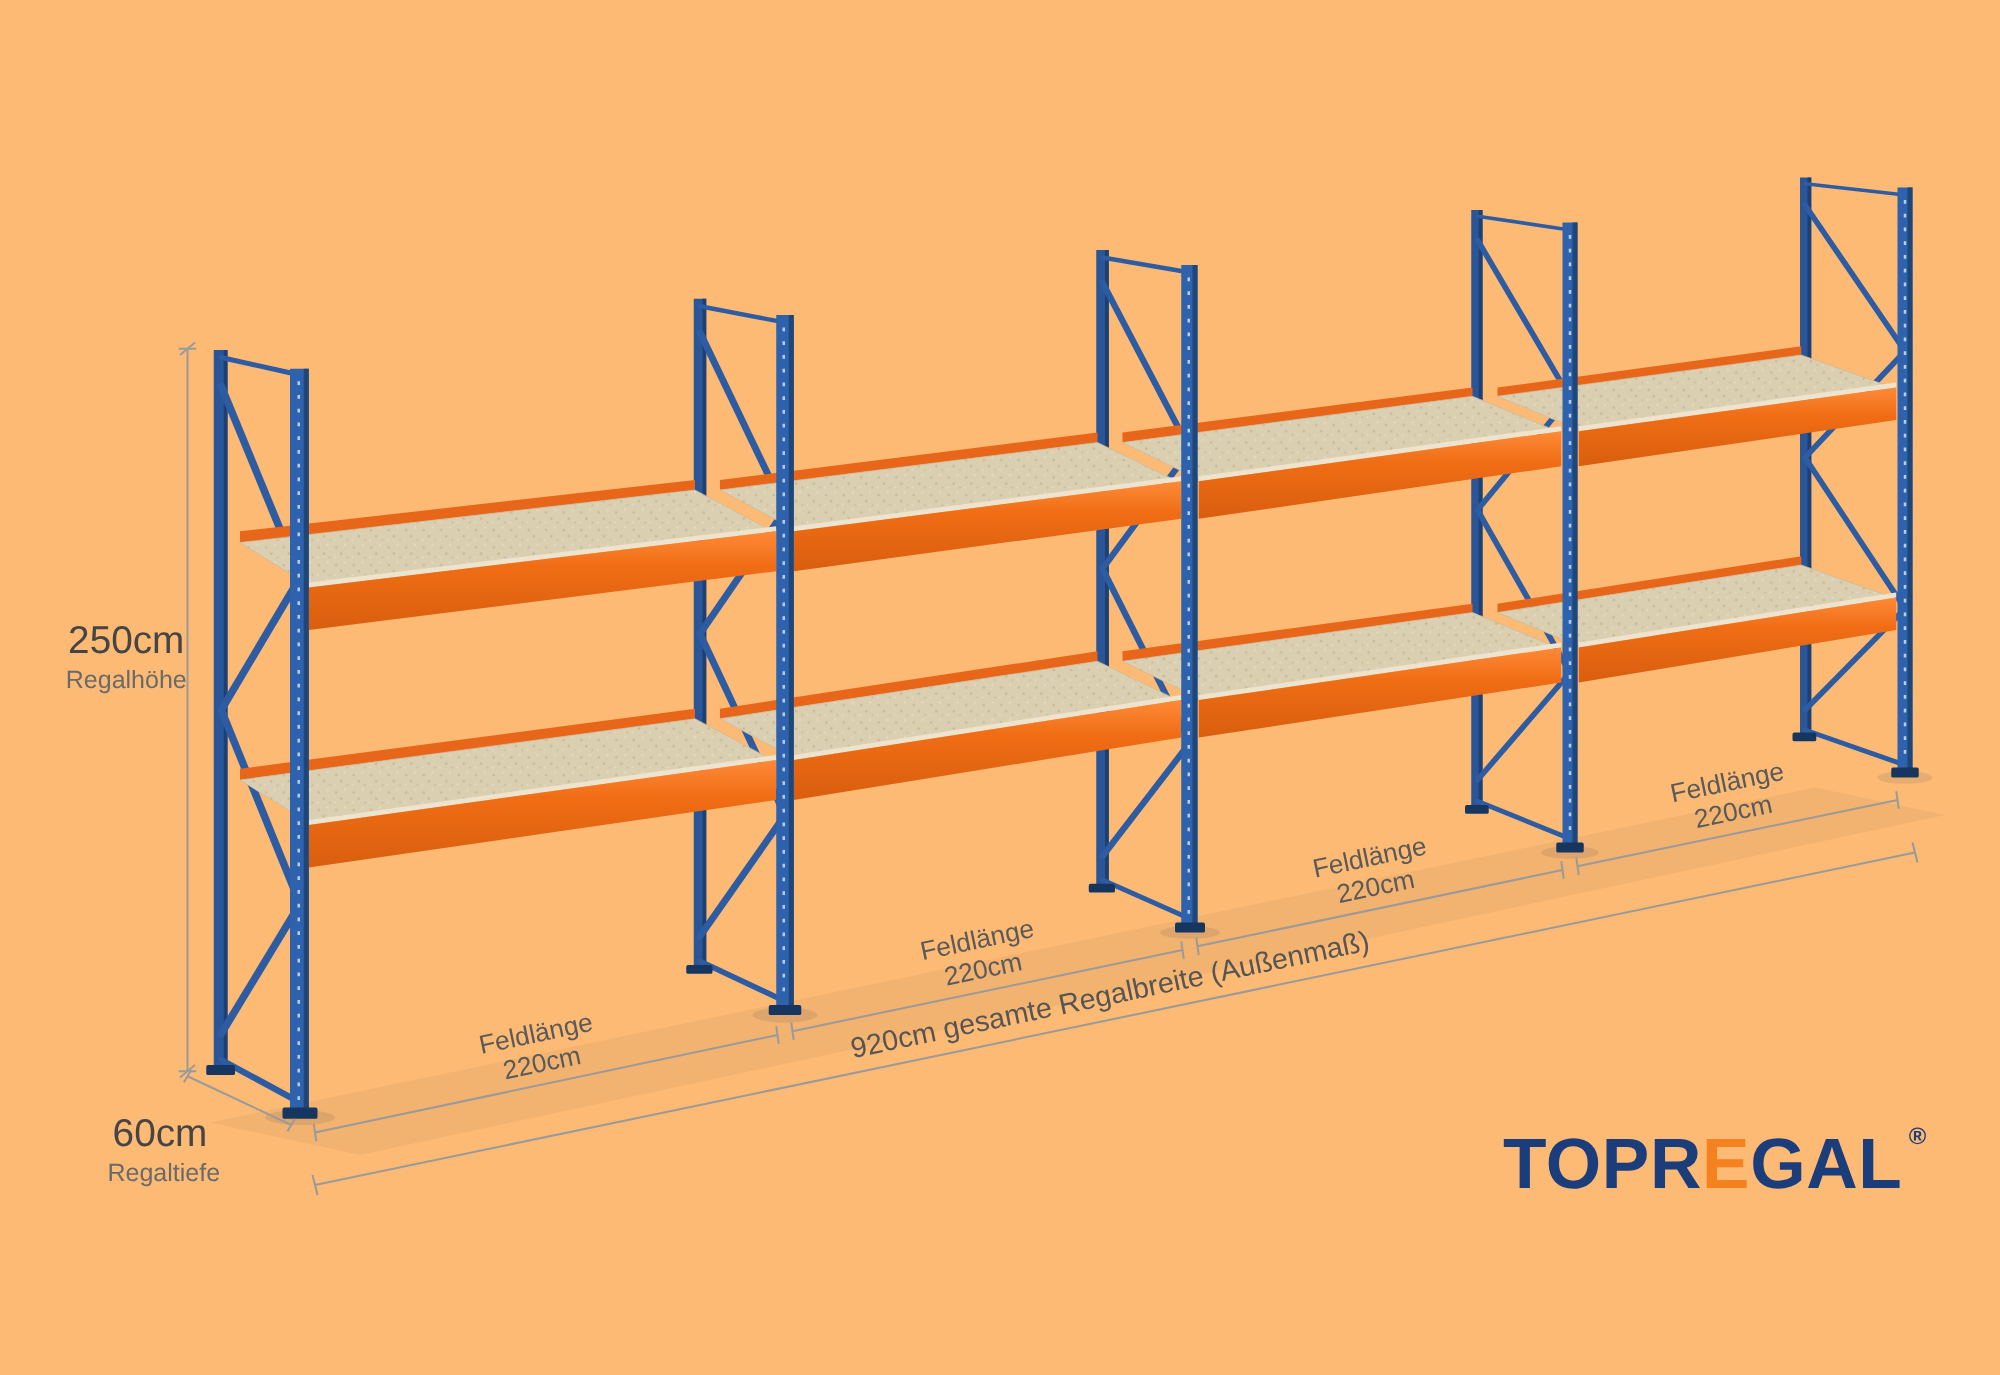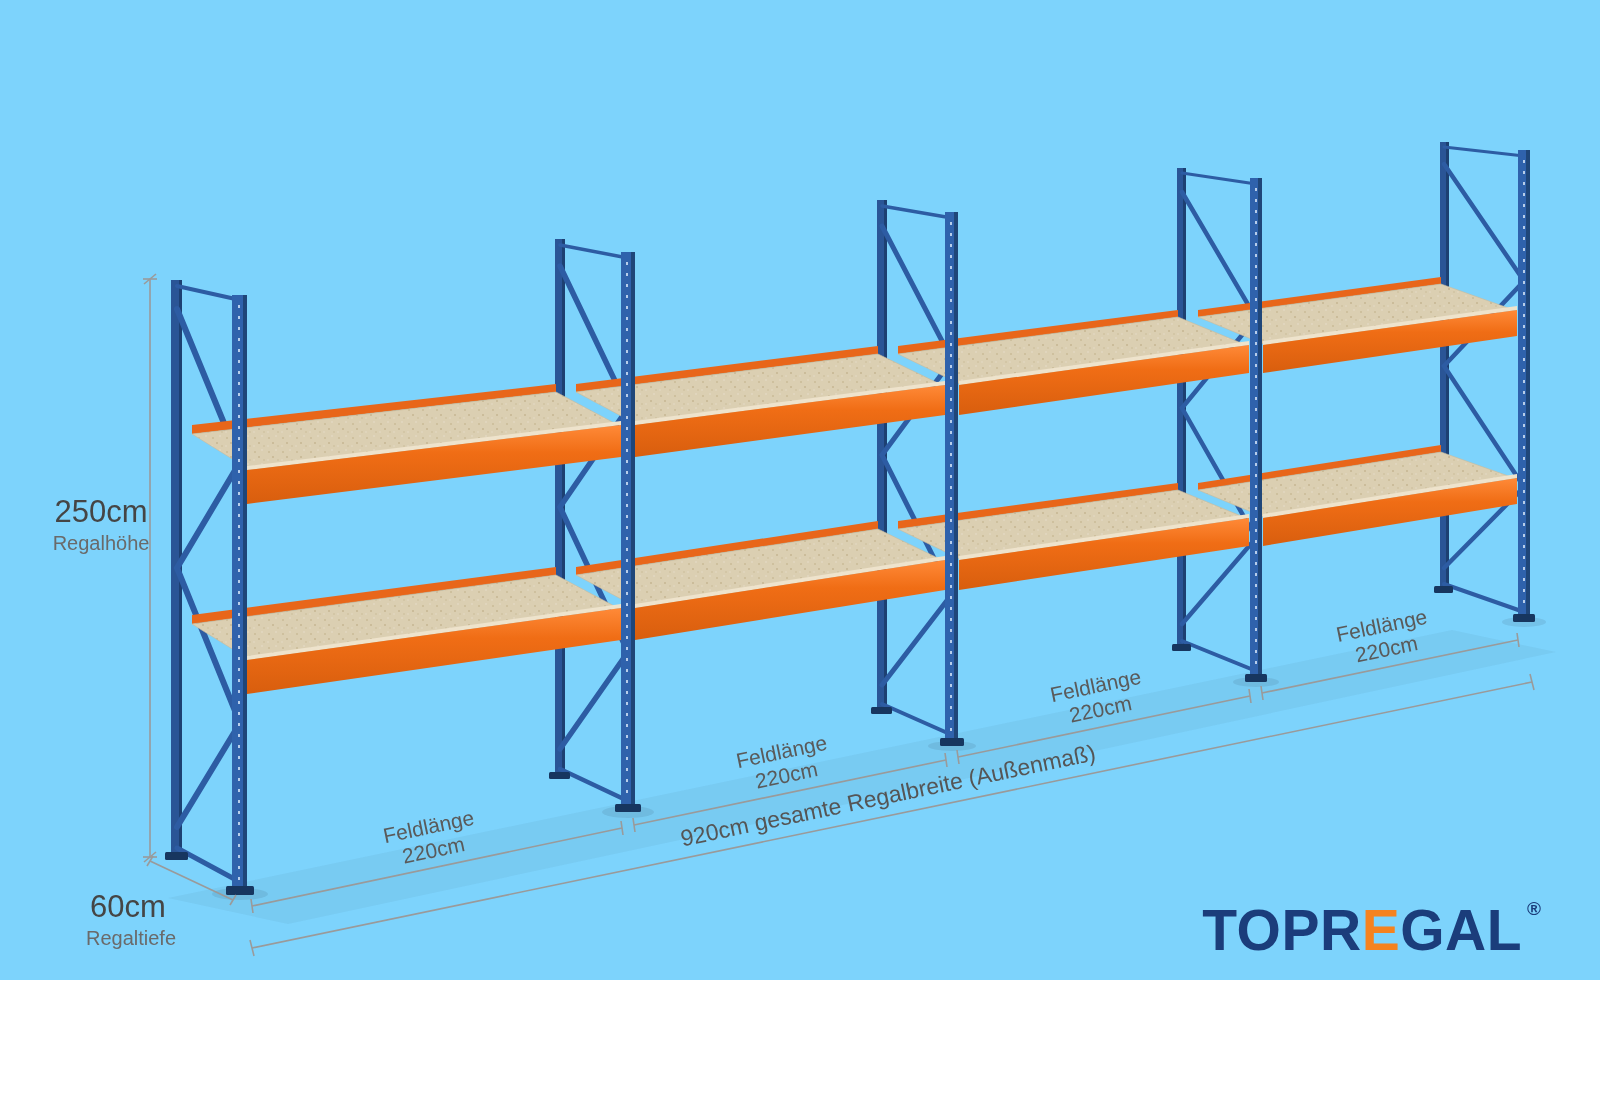--- a/index.html
+++ b/index.html
@@ -1,16 +1,16 @@
 <!DOCTYPE html>
 <html><head>
 <meta charset="utf-8">
 <style>
   html,body{margin:0;padding:0;background:#fff;}
-  .stage{position:relative;width:1600px;height:980px;background:#7dd3fc;overflow:hidden;
+  .stage{position:relative;width:1600px;height:1100px;background:#fdba74;overflow:hidden;
          font-family:"Liberation Sans",sans-serif;}
   svg{display:block;}
   svg text{font-family:"Liberation Sans",sans-serif;}
   .rear-post{fill:#2a5596}
   .rear-post-edge{fill:#1d4072}
   .post{fill:#2f62ac}
   .post-edge{fill:#1f4679}
   .brace{stroke:#2d5ca3;fill:none;stroke-linecap:round}
   .beam{fill:url(#beamGrad)}
   .rear-beam{fill:#e8661a}

